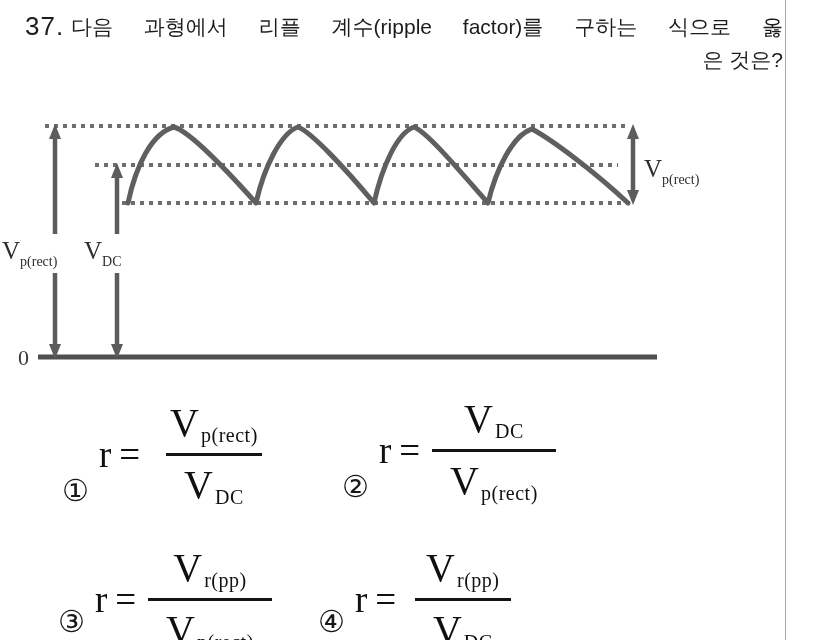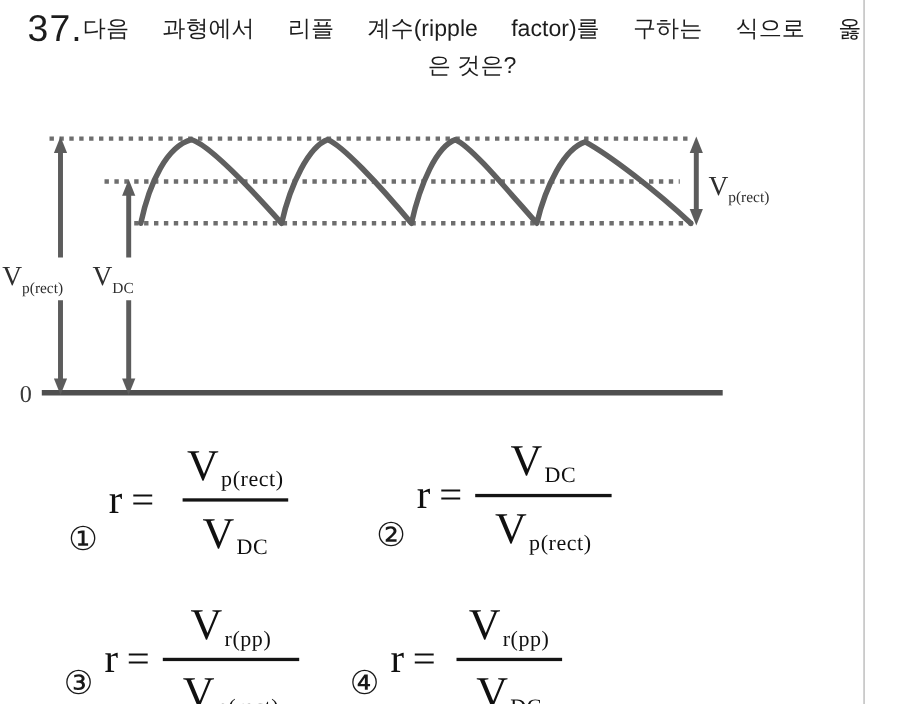--- a/index.html
+++ b/index.html
@@ -3,24 +3,24 @@
 <meta charset="utf-8">
 <style>
   *{box-sizing:border-box}
   html,body{margin:0;padding:0}
   body{
     position:relative;width:826px;height:640px;overflow:hidden;
     background:#ffffff;font-family:"Liberation Sans",sans-serif;
   }
   
   .question{position:absolute;left:25px;top:10px;width:758px;display:flex;color:#1c1c1c}
-  .qnum{flex:0 0 46px;font-size:34px;letter-spacing:1px;line-height:33px}
+  .qnum{flex:0 0 46px;font-size:26px;letter-spacing:1px;line-height:33px}
   .qtext{flex:1;font-size:21px;line-height:33px}
   .qline1{text-align:justify;text-align-last:justify}
-  .qline2{text-align:center}
+  .qline2{text-align:right}
   
   .divider{position:absolute;top:0;left:785px;width:1px;height:640px;background:#a8a8a8}
   
   .diagram{position:absolute;left:0;top:103px;width:740px;height:285px}
   .dlabel{font-family:"Liberation Serif",serif;font-size:25px;fill:#2e2e2e}
   .dsub{font-size:14px;fill:#2e2e2e}
   .zero{font-family:"Liberation Serif",serif;font-size:22px;fill:#3a3a3a}
   
   .option{position:absolute;display:flex;align-items:center;color:#101010}
   .marker{

